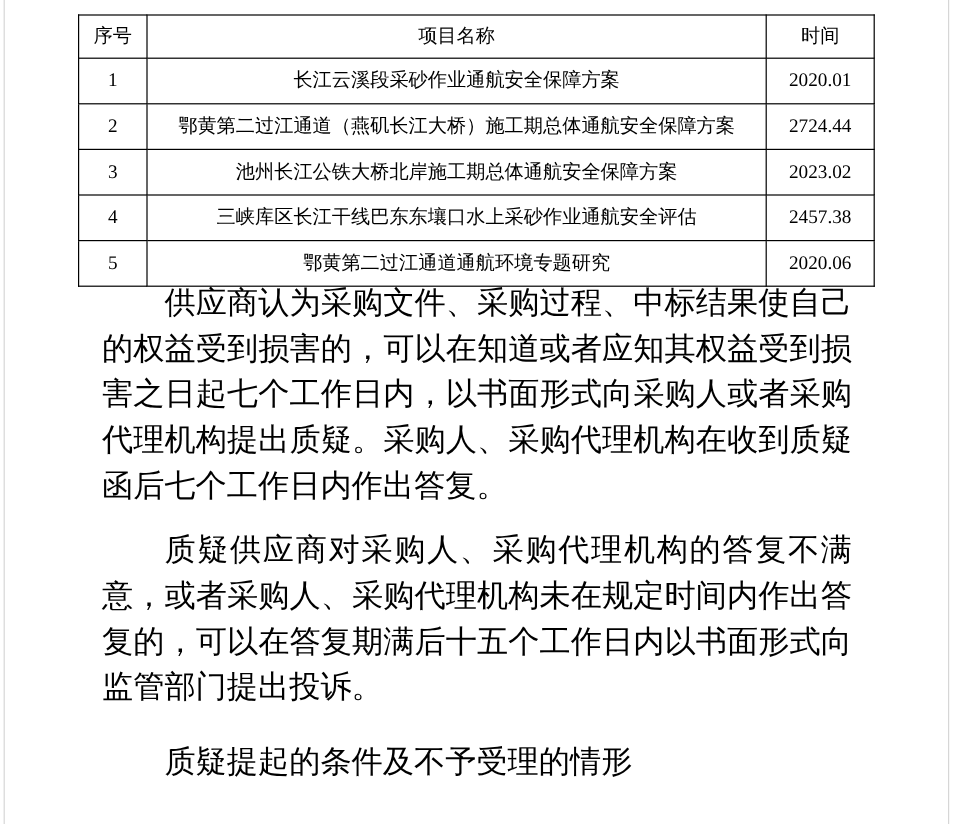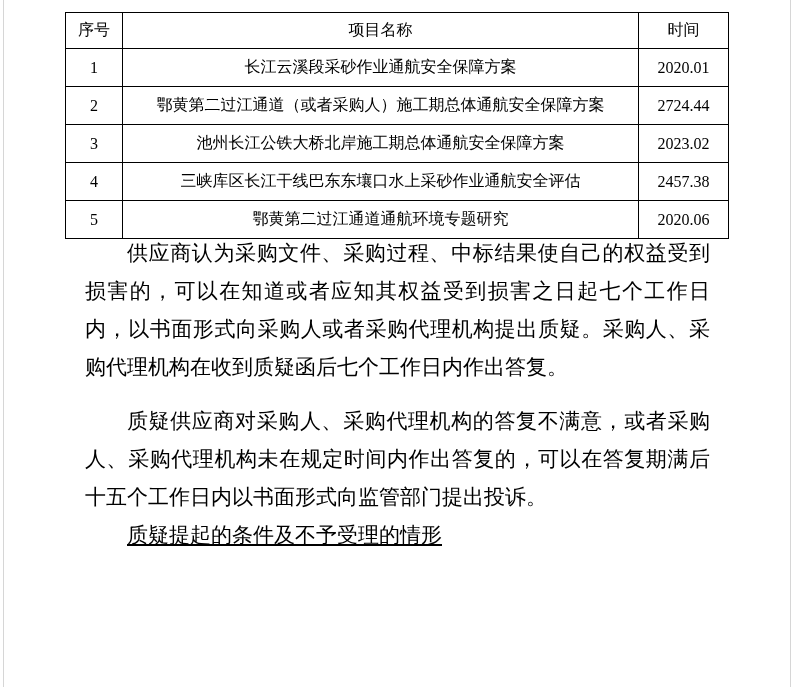--- a/index.html
+++ b/index.html
@@ -47,32 +47,32 @@
   .doc-table tbody tr { height: 38px; }
   .col-no   { width: 57px; }
   .col-name { width: 516px; }
   .col-time { width: 90px; }
 
   .body-text {
     position: absolute;
     left: 85px;
     top: 234px;
     width: 625px;
-    font-size: 21px;
+    font-size: 26px;
     line-height: 38px;
     text-align: justify;
     text-justify: inter-character;
   }
   .body-text p {
     margin: 0;
     text-indent: 2em;
   }
   .body-text p.p2 { margin-top: 10px; }
   .body-text p.p3 { margin-top: 16px; }
-  .body-text p.p4 { margin-top: 0; text-decoration: underline; }
+  .body-text p.p4 { margin-top: 24px; }
   .body-text p.p5 { margin-top: 0; }
 </style>
 </head>
 <body>
 
 <div class="page-edge left"></div>
 <div class="page-edge right"></div>
 
 <table class="doc-table">
   <colgroup>
@@ -88,21 +88,21 @@
     </tr>
   </thead>
   <tbody>
     <tr>
       <td>1</td>
       <td>长江云溪段采砂作业通航安全保障方案</td>
       <td>2020.01</td>
     </tr>
     <tr>
       <td>2</td>
-      <td>鄂黄第二过江通道（或者采购人）施工期总体通航安全保障方案</td>
+      <td>鄂黄第二过江通道（燕矶长江大桥）施工期总体通航安全保障方案</td>
       <td>2724.44</td>
     </tr>
     <tr>
       <td>3</td>
       <td>池州长江公铁大桥北岸施工期总体通航安全保障方案</td>
       <td>2023.02</td>
     </tr>
     <tr>
       <td>4</td>
       <td>三峡库区长江干线巴东东壤口水上采砂作业通航安全评估</td>

